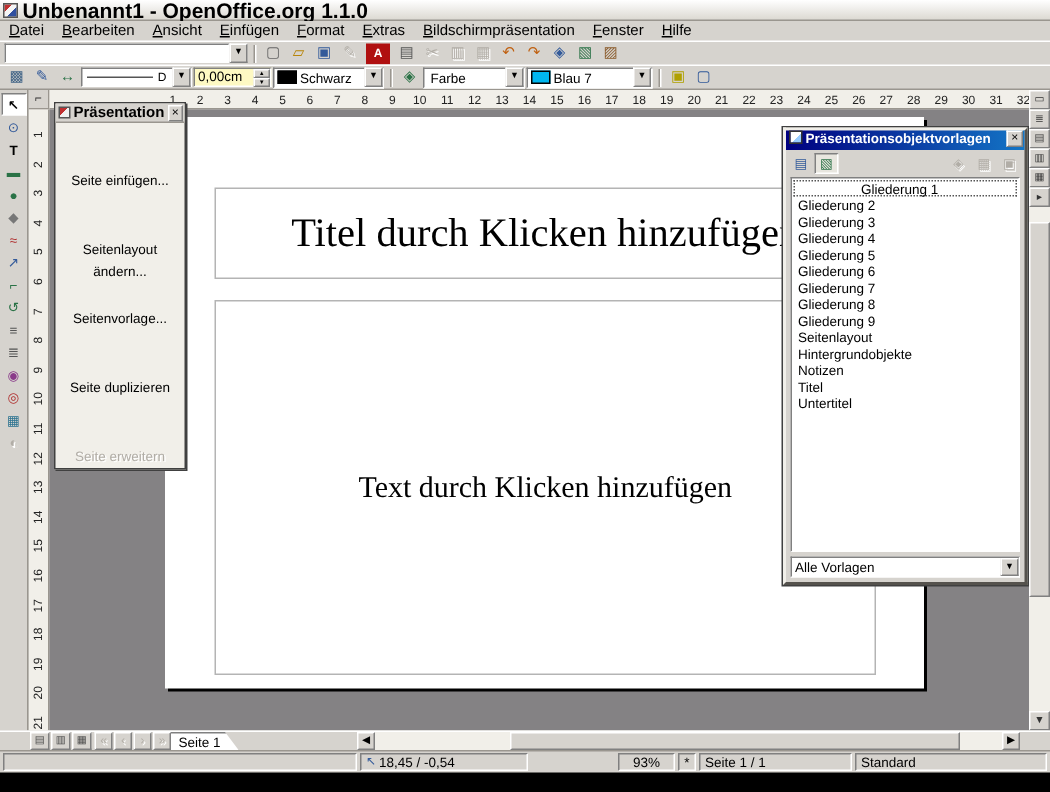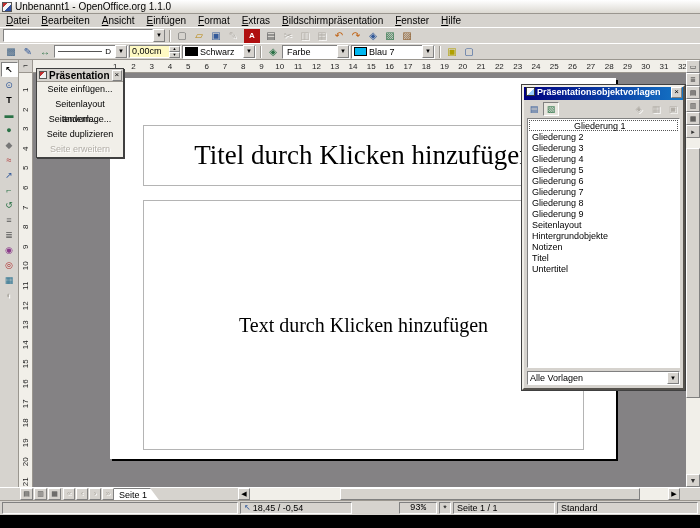--- a/index.html
+++ b/index.html
@@ -12,21 +12,21 @@
   }
   .app { position:absolute; left:0; top:0; width:700px; height:515px; background:#d6d3ce; }
   .disabled { color:#b1ada6 !important; text-shadow:1px 1px 0 #fff; }
 
   
   .titlebar { position:absolute; left:0; top:0; width:700px; height:14px;
     background:linear-gradient(#ffffff,#dcd9d2); display:flex; align-items:center; gap:3px;
     padding-left:2px; border-bottom:1px solid #9a968f; }
   .app-icon { width:10px; height:10px; flex:0 0 10px;
     background:linear-gradient(135deg,#c03030 0 30%,#f5f5f5 30% 62%,#3050a0 62%); border:1px solid #555; }
-  .titlebar .title { font-size:10px; font-weight:normal; color:#000; }
+  .titlebar .title { font-size:14px; font-weight:bold; color:#000; }
 
   
   .menubar { position:absolute; left:0; top:14px; width:700px; height:13px;
     display:flex; align-items:center; background:#d6d3ce; }
   .menu-item { font-size:10px; padding:0 6px; line-height:13px; color:#000; cursor:default; }
   .menu-item::first-letter { text-decoration:underline; }
 
   
   .funcbar { position:absolute; left:0; top:27px; width:700px; height:16px;
     display:flex; align-items:center; gap:1px; padding-left:3px; background:#d6d3ce;
@@ -92,21 +92,21 @@
   
   .palette { position:absolute; left:36px; top:68px; width:88px; z-index:20;
     background:#f1efe9; border:1px solid #404040; box-shadow:1px 1px 0 #404040; }
   .palette-title { height:13px; background:#d6d3ce; display:flex; align-items:center; gap:2px;
     padding:0 1px 0 2px; border-bottom:1px solid #9a968f; }
   .palette-title .ic { width:8px; height:8px; background:linear-gradient(135deg,#c03030 0 40%,#f0f0f0 40%);
     border:1px solid #555; flex:0 0 8px; }
   .palette-title .t { flex:1; font-size:10px; font-weight:bold; color:#000; }
   .xbtn { width:11px; height:11px; background:#d6d3ce; border:1px solid;
     border-color:#fff #808080 #808080 #fff; font-size:8px; line-height:8px; text-align:center; color:#000; }
-  .palette-item { height:15px; font-size:9px; line-height:15px; text-align:center; color:#000; }
+  .palette-item { height:15px; font-size:9px; line-height:15px; text-align:center; color:#000;margin-top:31px; }
 
   
   .stylist { position:absolute; left:522px; top:85px; width:163px; height:305px; z-index:30;
     background:#d6d3ce; border:2px solid; border-color:#f1efe9 #55524d #55524d #f1efe9;
     box-shadow:0 0 0 1px #404040; }
   .stylist-title { height:13px; background:linear-gradient(90deg,#000080,#1476c6);
     display:flex; align-items:flex-start; gap:2px; padding:0 1px 0 2px; }
   .stylist-title .ic { width:9px; height:9px; background:linear-gradient(135deg,#fff 55%,#9cf 55%);
     border:1px solid #333; flex:0 0 9px; }
   .stylist-title .t { flex:1; font-size:9px; font-weight:bold; color:#fff; white-space:nowrap; overflow:hidden; }
@@ -150,21 +150,21 @@
     border-color:#fff #808080 #808080 #fff; font-size:7px; line-height:10px; text-align:center; flex:0 0 12px; }
 
   
   .statusbar { position:absolute; left:0; top:500px; width:700px; height:14px; background:#d6d3ce;
     display:flex; align-items:center; gap:2px; padding:0 2px; border-top:1px solid #9a968f; }
   .cell { height:12px; border:1px solid; border-color:#808080 #fff #fff #808080;
     font-size:9px; line-height:10px; padding:0 3px; color:#000; display:flex; align-items:center; gap:2px; }
   .cell .posicon { color:#335a9a; font-size:8px; }
   .c-empty { width:236px; }
   .c-pos { width:112px; }
-  .c-zoom { width:38px; margin-left:45px; justify-content:center;font-family:Liberation Mono, monospace; }
+  .c-zoom { width:38px; margin-left:58px; justify-content:center; }
   .c-mod { width:12px; justify-content:center; }
   .c-page { width:102px; }
   .c-tpl { flex:1; }
 </style>
 </head>
 <body>
 
 <div class="app">
 
   <div class="titlebar">

